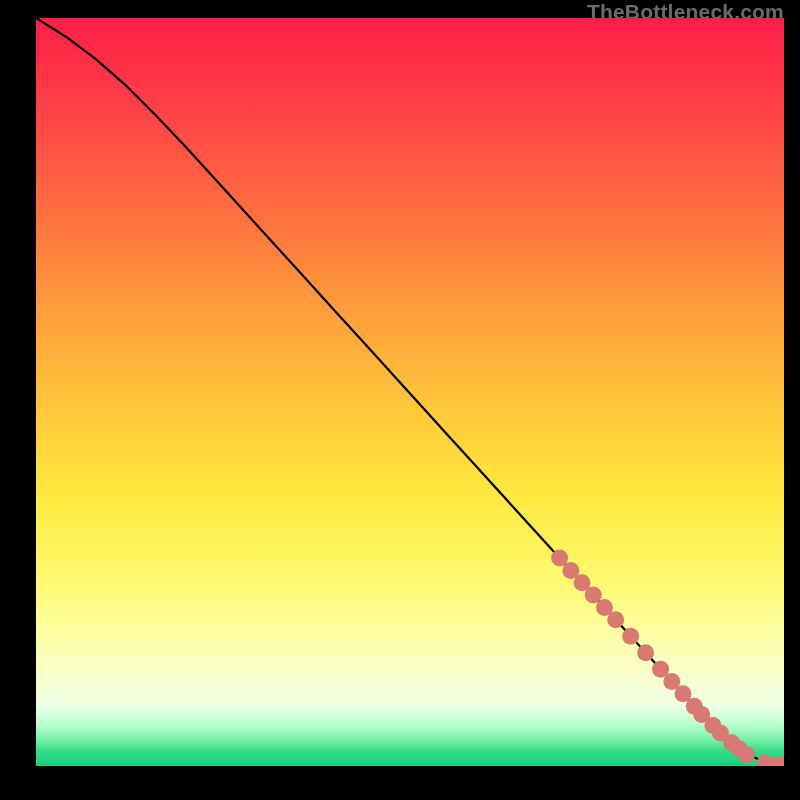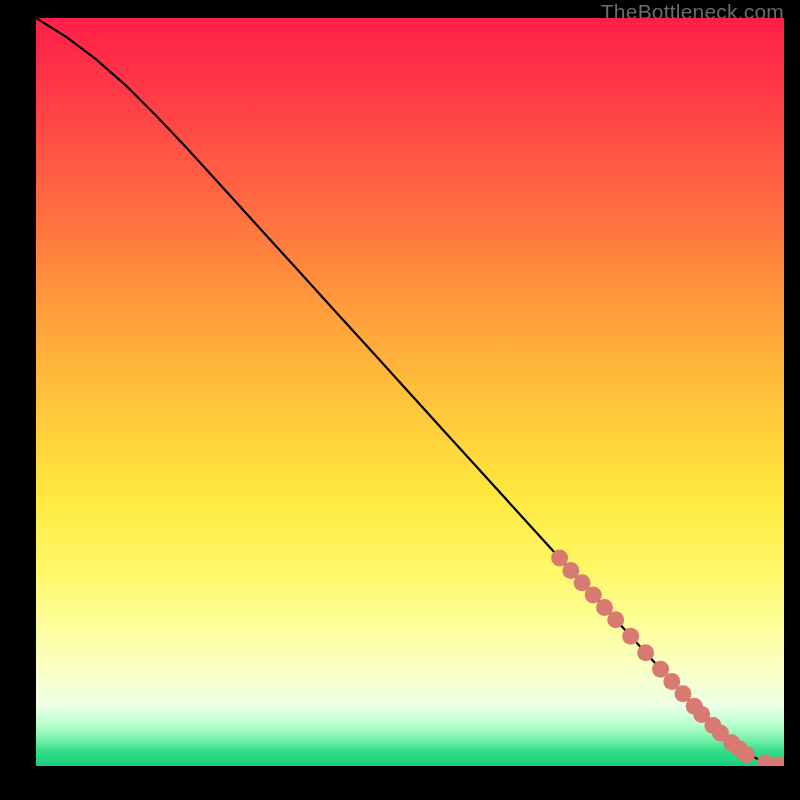--- a/index.html
+++ b/index.html
@@ -9,20 +9,21 @@
     height: 800px;
     background: #000;
     overflow: hidden;
     font-family: Arial, Helvetica, sans-serif;
   }
   .frame {
     position: relative;
     width: 800px;
     height: 800px;
     background: #000;
+    font-weight: bold;
   }
   .plot-area {
     position: absolute;
     left: 36px;
     top: 18px;
     width: 748px;
     height: 748px;
     
     background:
       linear-gradient(

